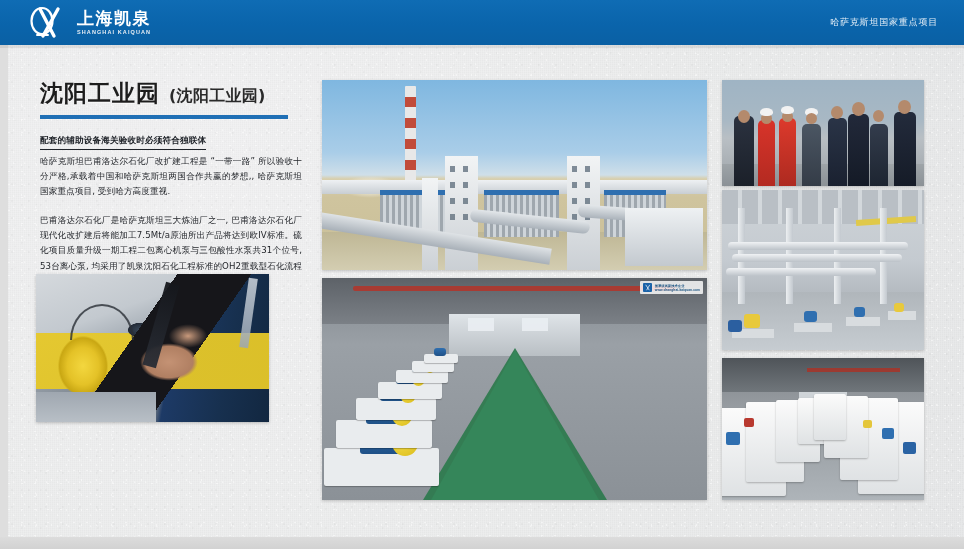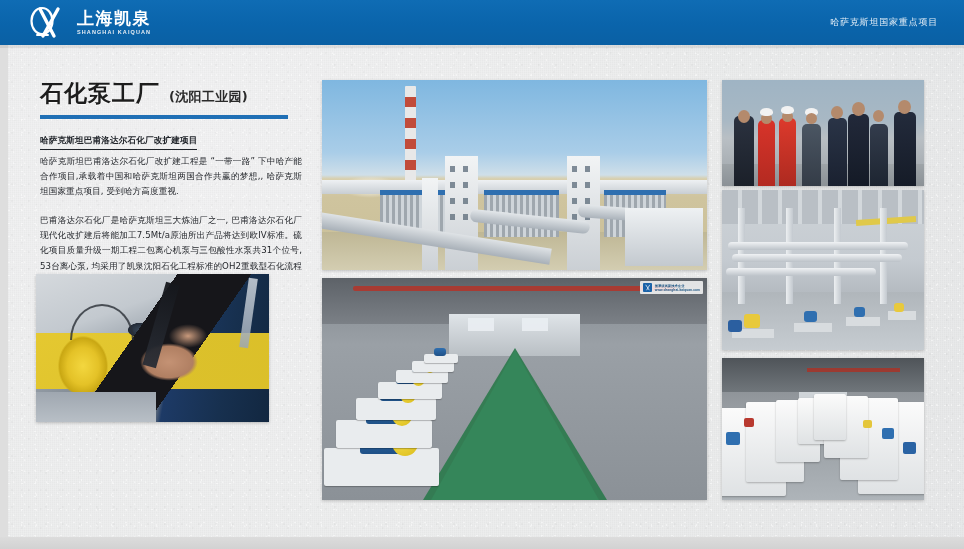--- a/index.html
+++ b/index.html
@@ -104,21 +104,21 @@
   }
   .title-main {
     font-size: 23px;
     font-weight: 700;
     color: #1d1d1d;
     letter-spacing: 1px;
     font-family: "DejaVu Sans", sans-serif;
     text-shadow: 0 1px 0 rgba(255,255,255,.7);
   }
   .title-sub {
-    font-size: 13px;
+    font-size: 16px;
     font-weight: 700;
     color: #2a2a2a;
     letter-spacing: .3px;
     font-family: "DejaVu Sans", sans-serif;
   }
   .title-rule {
     margin-top: 6px;
     width: 248px;
     height: 4px;
     background: #1f6fb5;
@@ -483,27 +483,27 @@
       <span class="brand-words">
         <span class="brand-cn">上海凯泉</span>
         <span class="brand-en">SHANGHAI KAIQUAN</span>
       </span>
     </div>
     <div class="tagline">哈萨克斯坦国家重点项目</div>
   </div>
 
   <div id="leftcol">
     <div class="title-row">
-      <span class="title-main">石化泵工厂</span>
+      <span class="title-main">沈阳工业园</span>
       <span class="title-sub">(沈阳工业园)</span>
     </div>
     <div class="title-rule"></div>
 
-    <div class="lead">哈萨克斯坦巴甫洛达尔石化厂改扩建项目</div>
-    <div class="para">哈萨克斯坦巴甫洛达尔石化厂改扩建工程是 “一带一路” 下中哈产能合作项目,承载着中国和哈萨克斯坦两国合作共赢的梦想,, 哈萨克斯坦国家重点项目, 受到哈方高度重视.</div>
+    <div class="lead">配套的辅助设备海关验收时必须符合独联体</div>
+    <div class="para">哈萨克斯坦巴甫洛达尔石化厂改扩建工程是 “一带一路” 所以验收十分严格,承载着中国和哈萨克斯坦两国合作共赢的梦想,, 哈萨克斯坦国家重点项目, 受到哈方高度重视.</div>
     <div class="para second">巴甫洛达尔石化厂是哈萨克斯坦三大炼油厂之一, 巴甫洛达尔石化厂现代化改扩建后将能加工7.5Mt/a原油所出产品将达到欧IV标准。硫化项目质量升级一期工程二包离心机泵与三包酸性水泵共31个位号, 53台离心泵, 均采用了凯泉沈阳石化工程标准的OH2重载型石化流程泵。</div>
   </div>
 
   <div id="leftphoto">
     <div class="lp">
       <div class="lp-floor"></div>
       <div class="lp-cable"></div>
       <div class="lp-strap"></div>
       <div class="lp-stripe"></div>
     </div>

